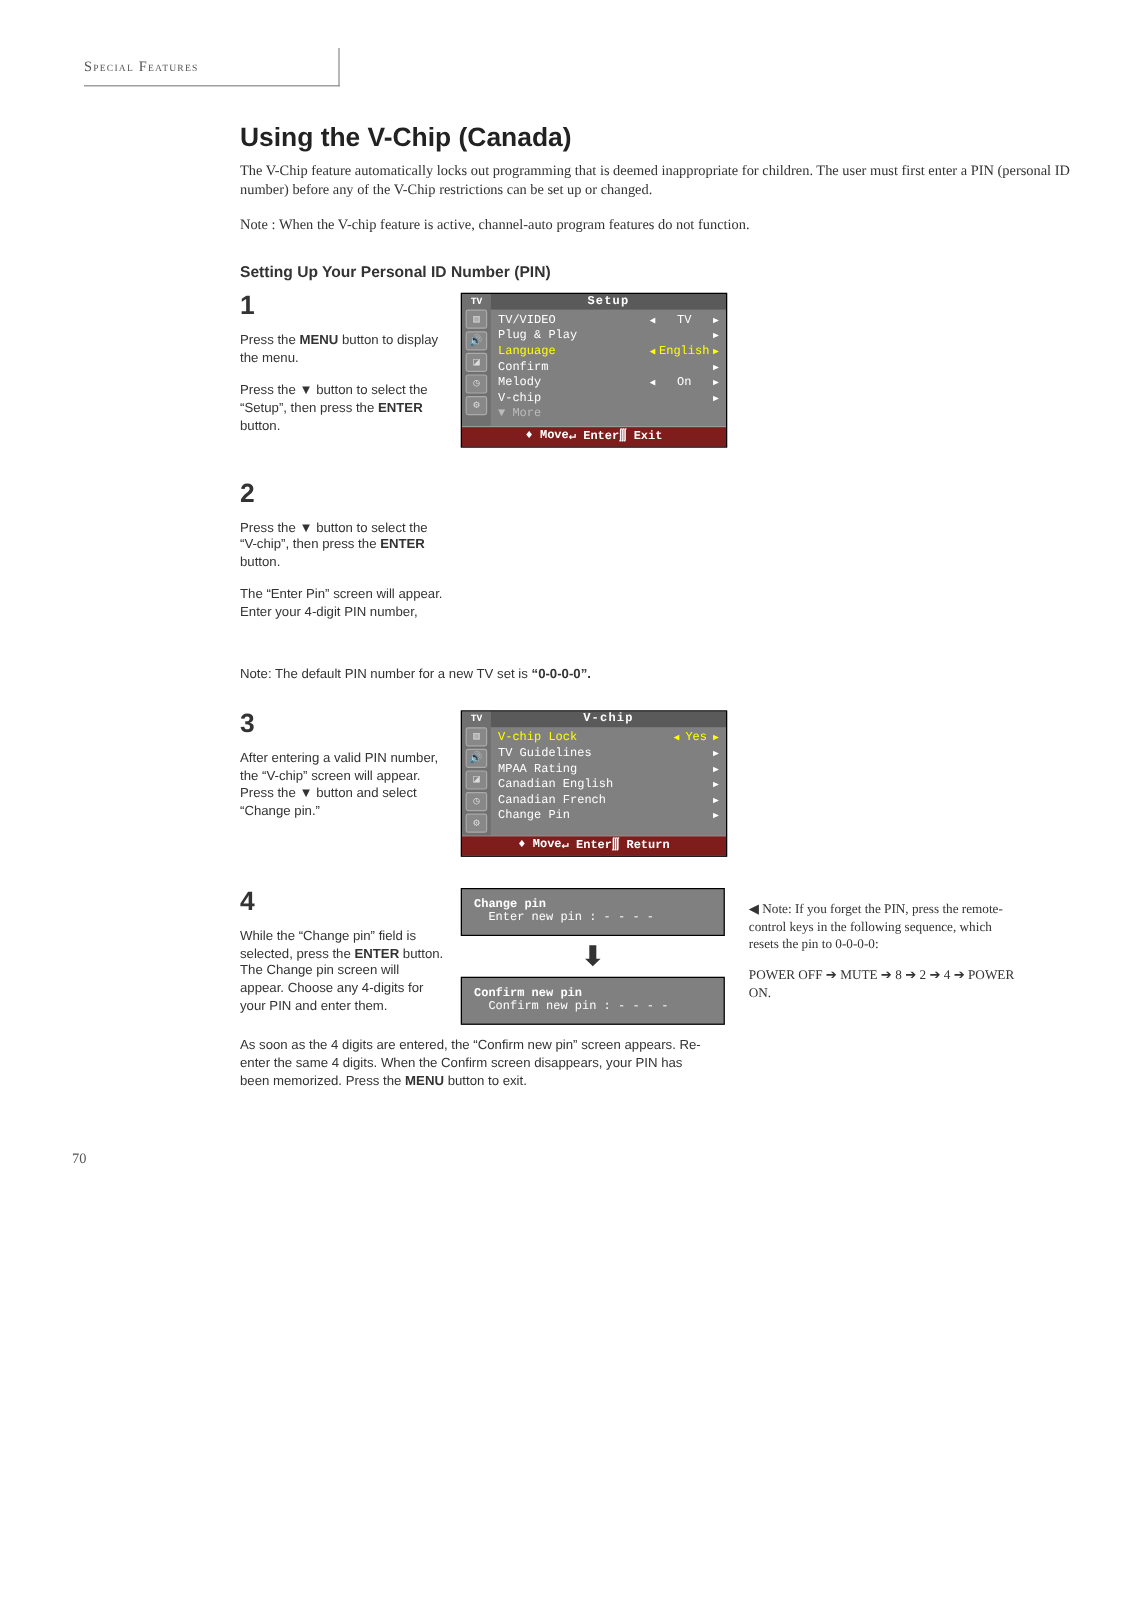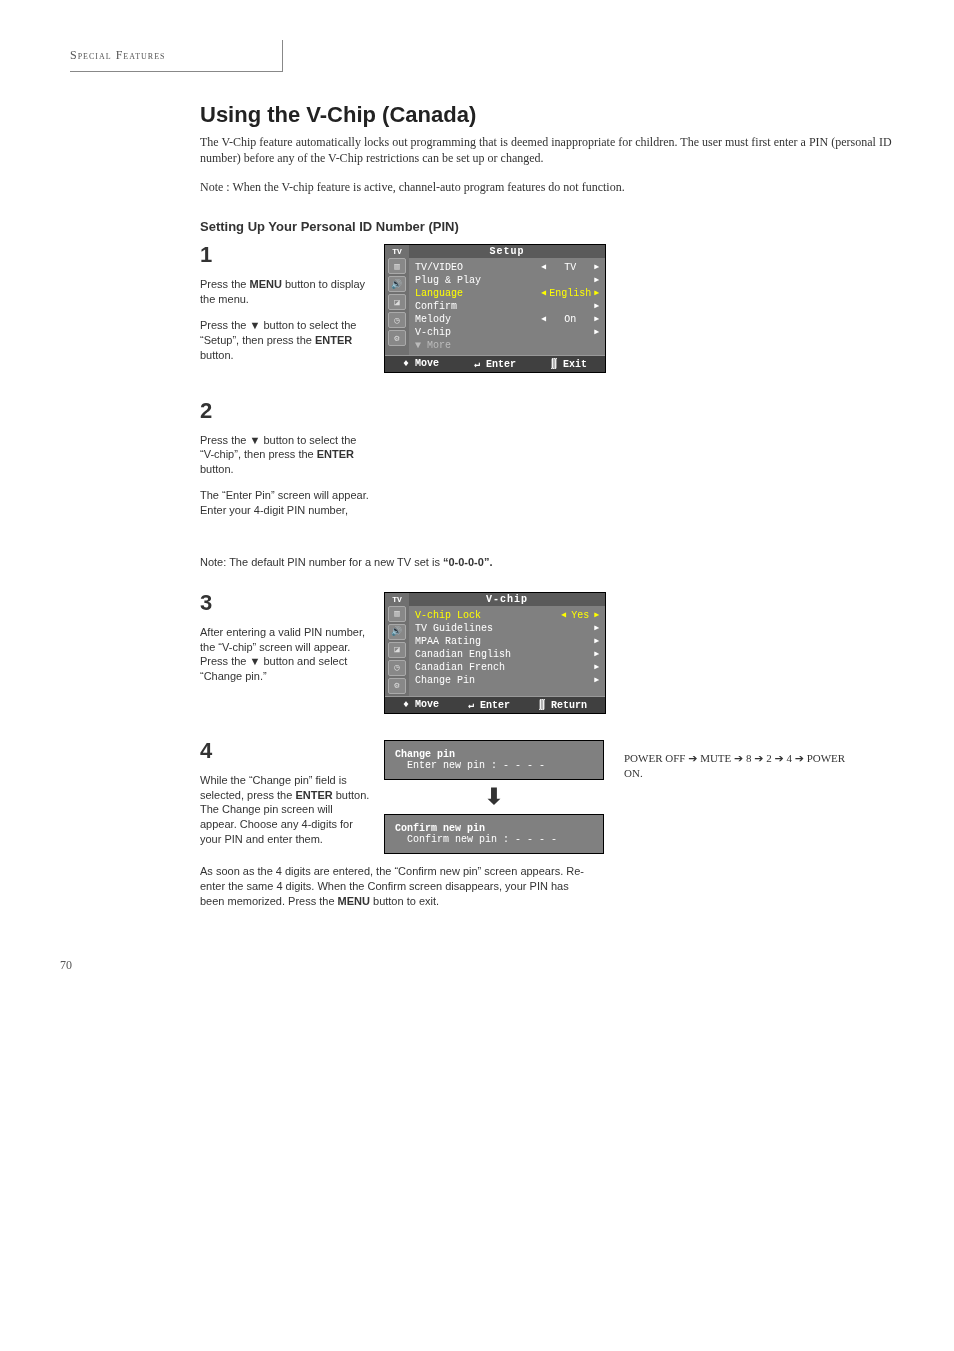--- a/index.html
+++ b/index.html
@@ -88,23 +88,23 @@
   .osd .icons .ic {
     width:16px; height:14px; display:flex; align-items:center; justify-content:center;
     border:1px solid #aaa; border-radius:2px; background:#888; color:#ddd;
   }
   .osd .menu { flex:1; padding: 3px 6px; }
   .osd .menu-row { display:flex; justify-content:space-between; padding:1px 0; }
   .osd .menu-row .lab { flex:1; }
   .osd .menu-row .arr-l, .osd .menu-row .arr-r { font-size:8px; }
   .osd .menu-row .val { text-align:center; min-width:48px; }
   .osd .footer {
-    display:flex; justify-content:space-between;
-    padding:2px 18px; border-top:1px solid #999;
-    font-weight:bold; background:#404040;
+    display:flex; justify-content:center;
+    padding:2px 2px; border-top:1px solid #999;
+    font-weight:bold; background:#7f1d1d;
   }
   .osd .pinbox {
     padding: 18px 12px 24px 26px;
     font-weight: bold;
   }
   .osd .pinbox .pl2 { padding-left: 12px; font-weight: normal; }
 
   .chg-stack { display:flex; flex-direction:column; align-items:center; gap:6px; }
   .chgpin {
     border:1.5px solid #000; background:#808080; color:#fff;
@@ -303,20 +303,21 @@
         <div>Change pin</div>
         <div class="pl2">Enter new pin : - - - -</div>
       </div>
       <div class="darr">⬇</div>
       <div class="chgpin">
         <div>Confirm new pin</div>
         <div class="pl2">Confirm new pin : - - - -</div>
       </div>
     </div>
     <div class="sidenote">
+      <p><span class="tri">◀ </span><span>Note: If you forget the PIN, press the remote-control keys in the following sequence, which resets the pin to 0-0-0-0:</span></p>
       <p>POWER OFF ➔ MUTE ➔ 8 ➔ 2 ➔ 4 ➔ POWER ON.</p>
     </div>
   </div>
 
   <div class="postnote">
     <span>As soon as the 4 digits are entered, the “Confirm new pin” screen appears. Re-enter the same 4 digits. When the Confirm screen disappears, your PIN has been memorized. Press the </span><b class="ss">MENU</b><span> button to exit.</span>
   </div>
 </div>
 
 <div class="page-num">70</div>

